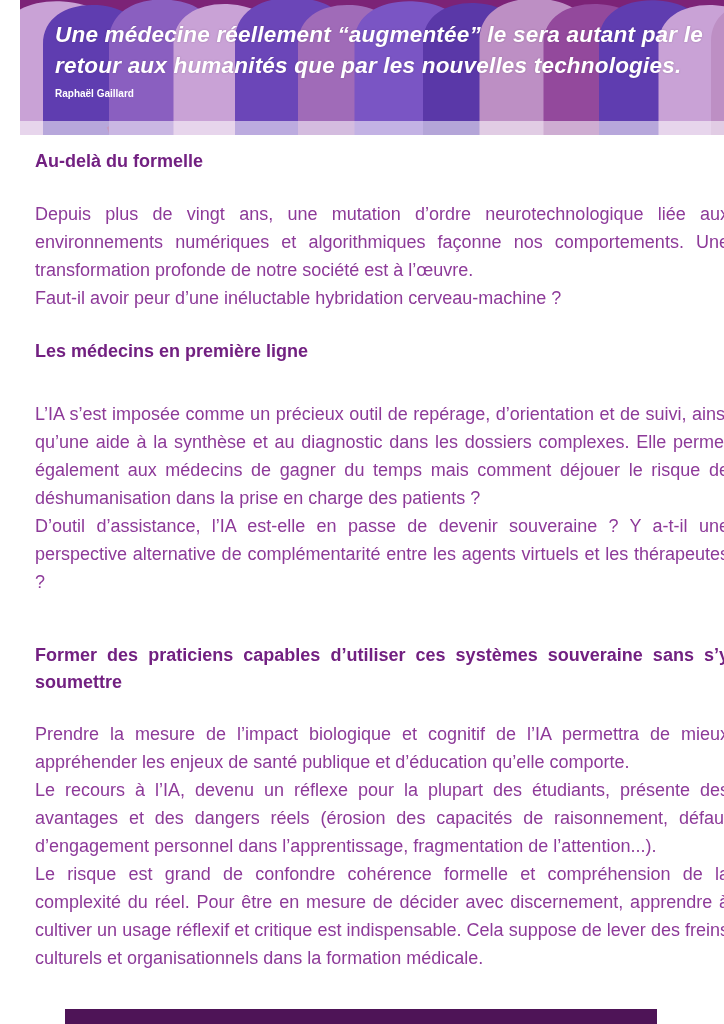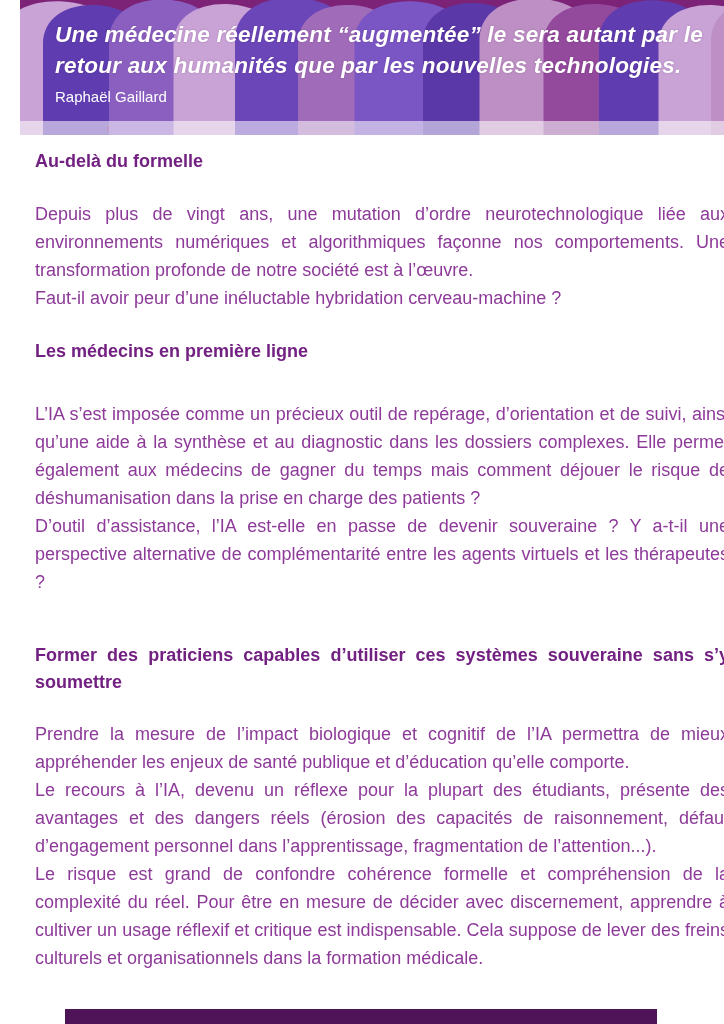--- a/index.html
+++ b/index.html
@@ -39,22 +39,22 @@
     font-weight:600;
     font-size:22.5px;
     line-height:31px;
     letter-spacing:.2px;
     color:var(--quote-color);
     white-space:pre-line;
     text-shadow:0 0 2px rgba(60,10,60,.25);
   }
   .author{
     margin-top:7px;
-    font-size:15px;
-    font-weight:400;
+    font-size:10px;
+    font-weight:700;
     color:var(--quote-color);
   }
   
   .content{
     padding:0 15px;
     color:var(--body-color);
   }
   .heading{
     margin:0;
     font-size:18px;

